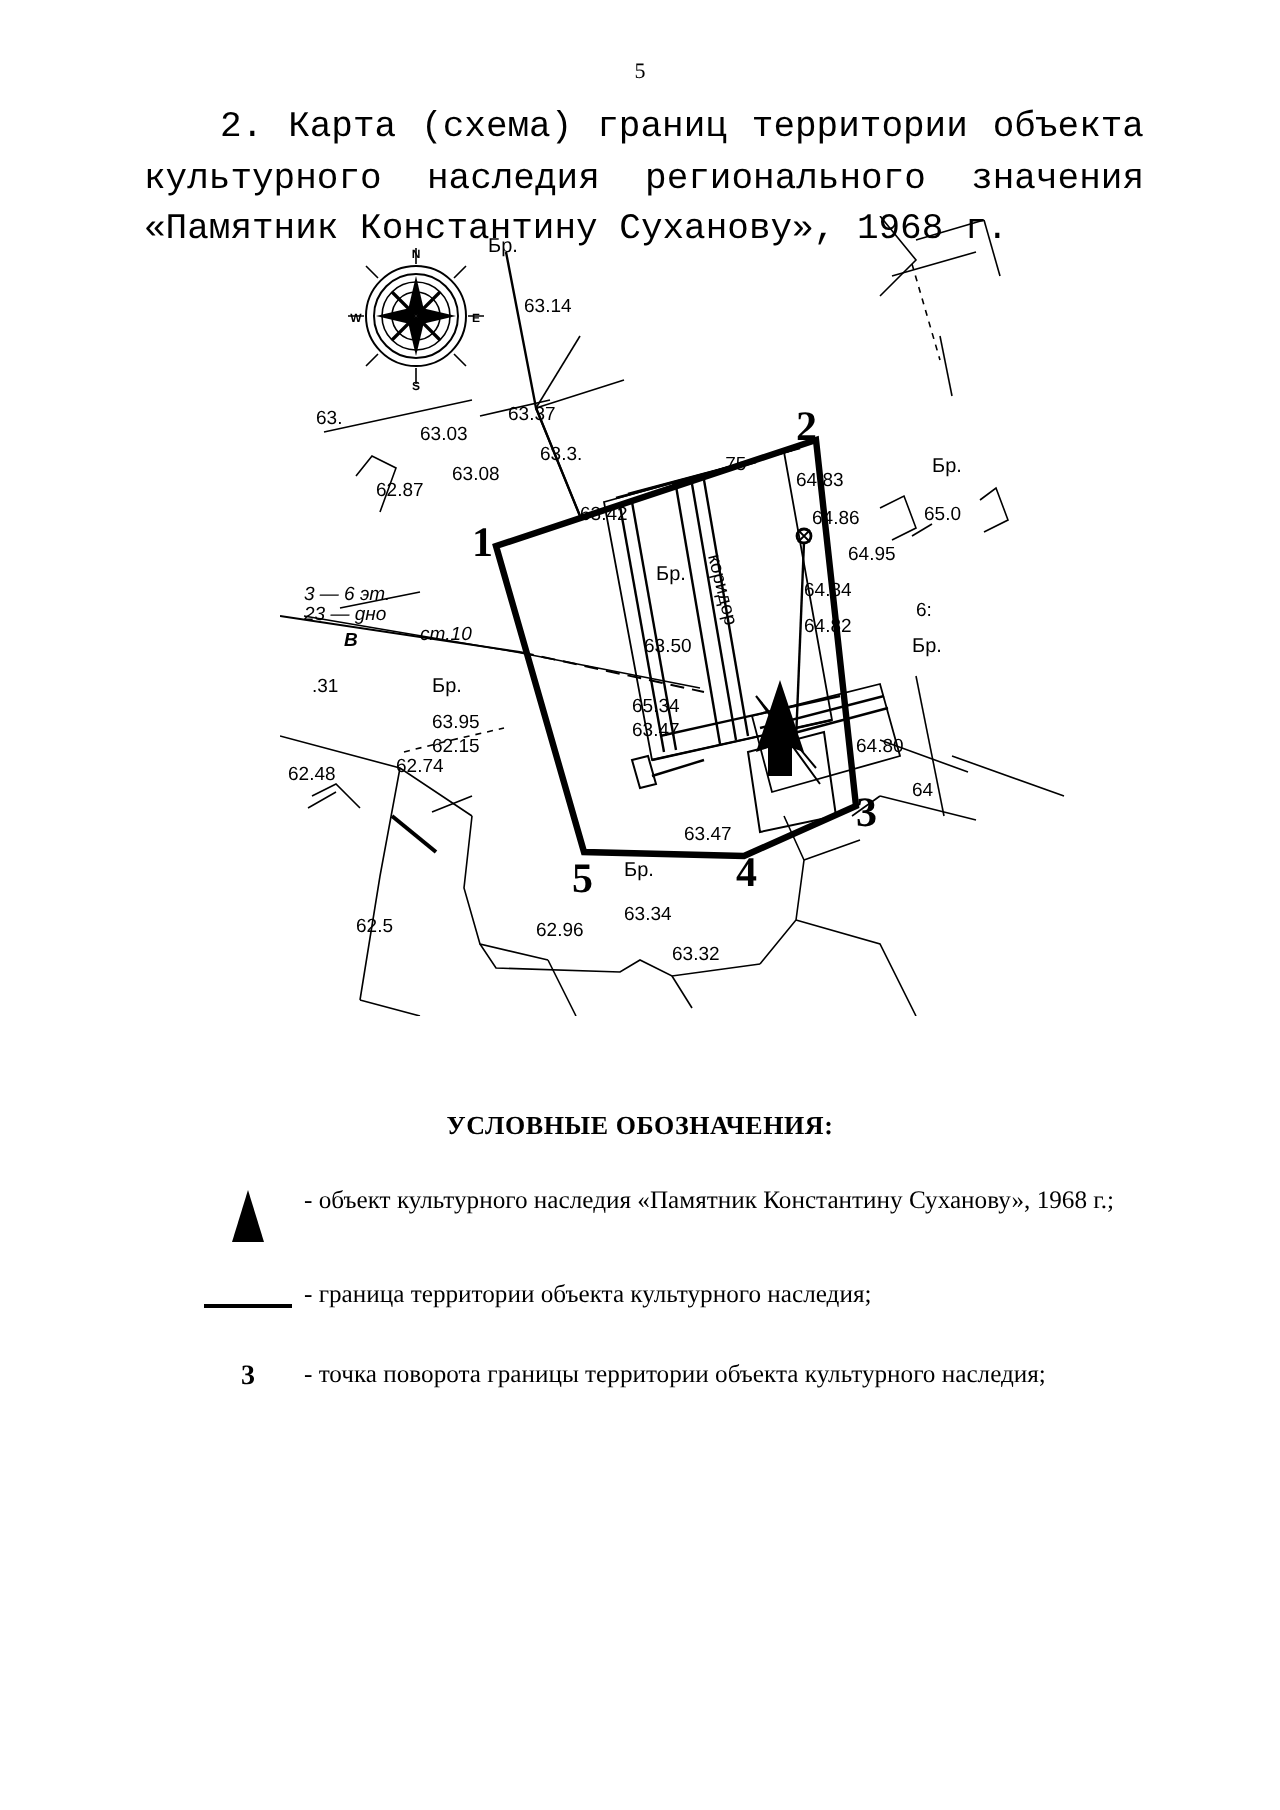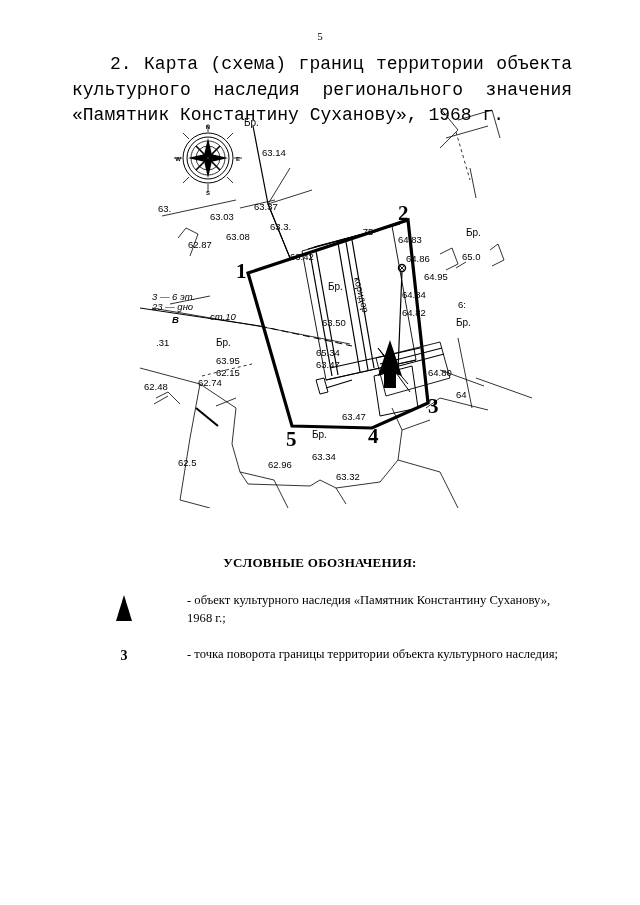--- a/index.html
+++ b/index.html
@@ -62,21 +62,20 @@
   .legend-rows {
     position: absolute;
     top: 592px;
     left: 96px;
     width: 470px;
   }
   .legend-row {
     display: flex;
     align-items: flex-start;
     margin-bottom: 18px;
-    gap: 35px;
   }
   .legend-sym {
     width: 56px;
     flex: 0 0 56px;
     display: flex;
     align-items: center;
     justify-content: center;
     padding-top: 3px;
   }
   .legend-text {
@@ -311,20 +310,26 @@
 
   <div class="legend-rows">
 
     <div class="legend-row row1">
       <div class="legend-sym">
         <div class="sym-triangle"></div>
       </div>
       <div class="legend-text">- объект культурного наследия «Памятник Константину Суханову», 1968 г.;</div>
     </div>
 
+    <div class="legend-row row2">
+      <div class="legend-sym">
+        <div class="sym-line"></div>
+      </div>
+      <div class="legend-text">- граница территории объекта культурного наследия;</div>
+    </div>
 
     <div class="legend-row row3">
       <div class="legend-sym">
         <div class="sym-num">3</div>
       </div>
       <div class="legend-text">- точка поворота границы территории объекта культурного наследия;</div>
     </div>
 
   </div>
 

